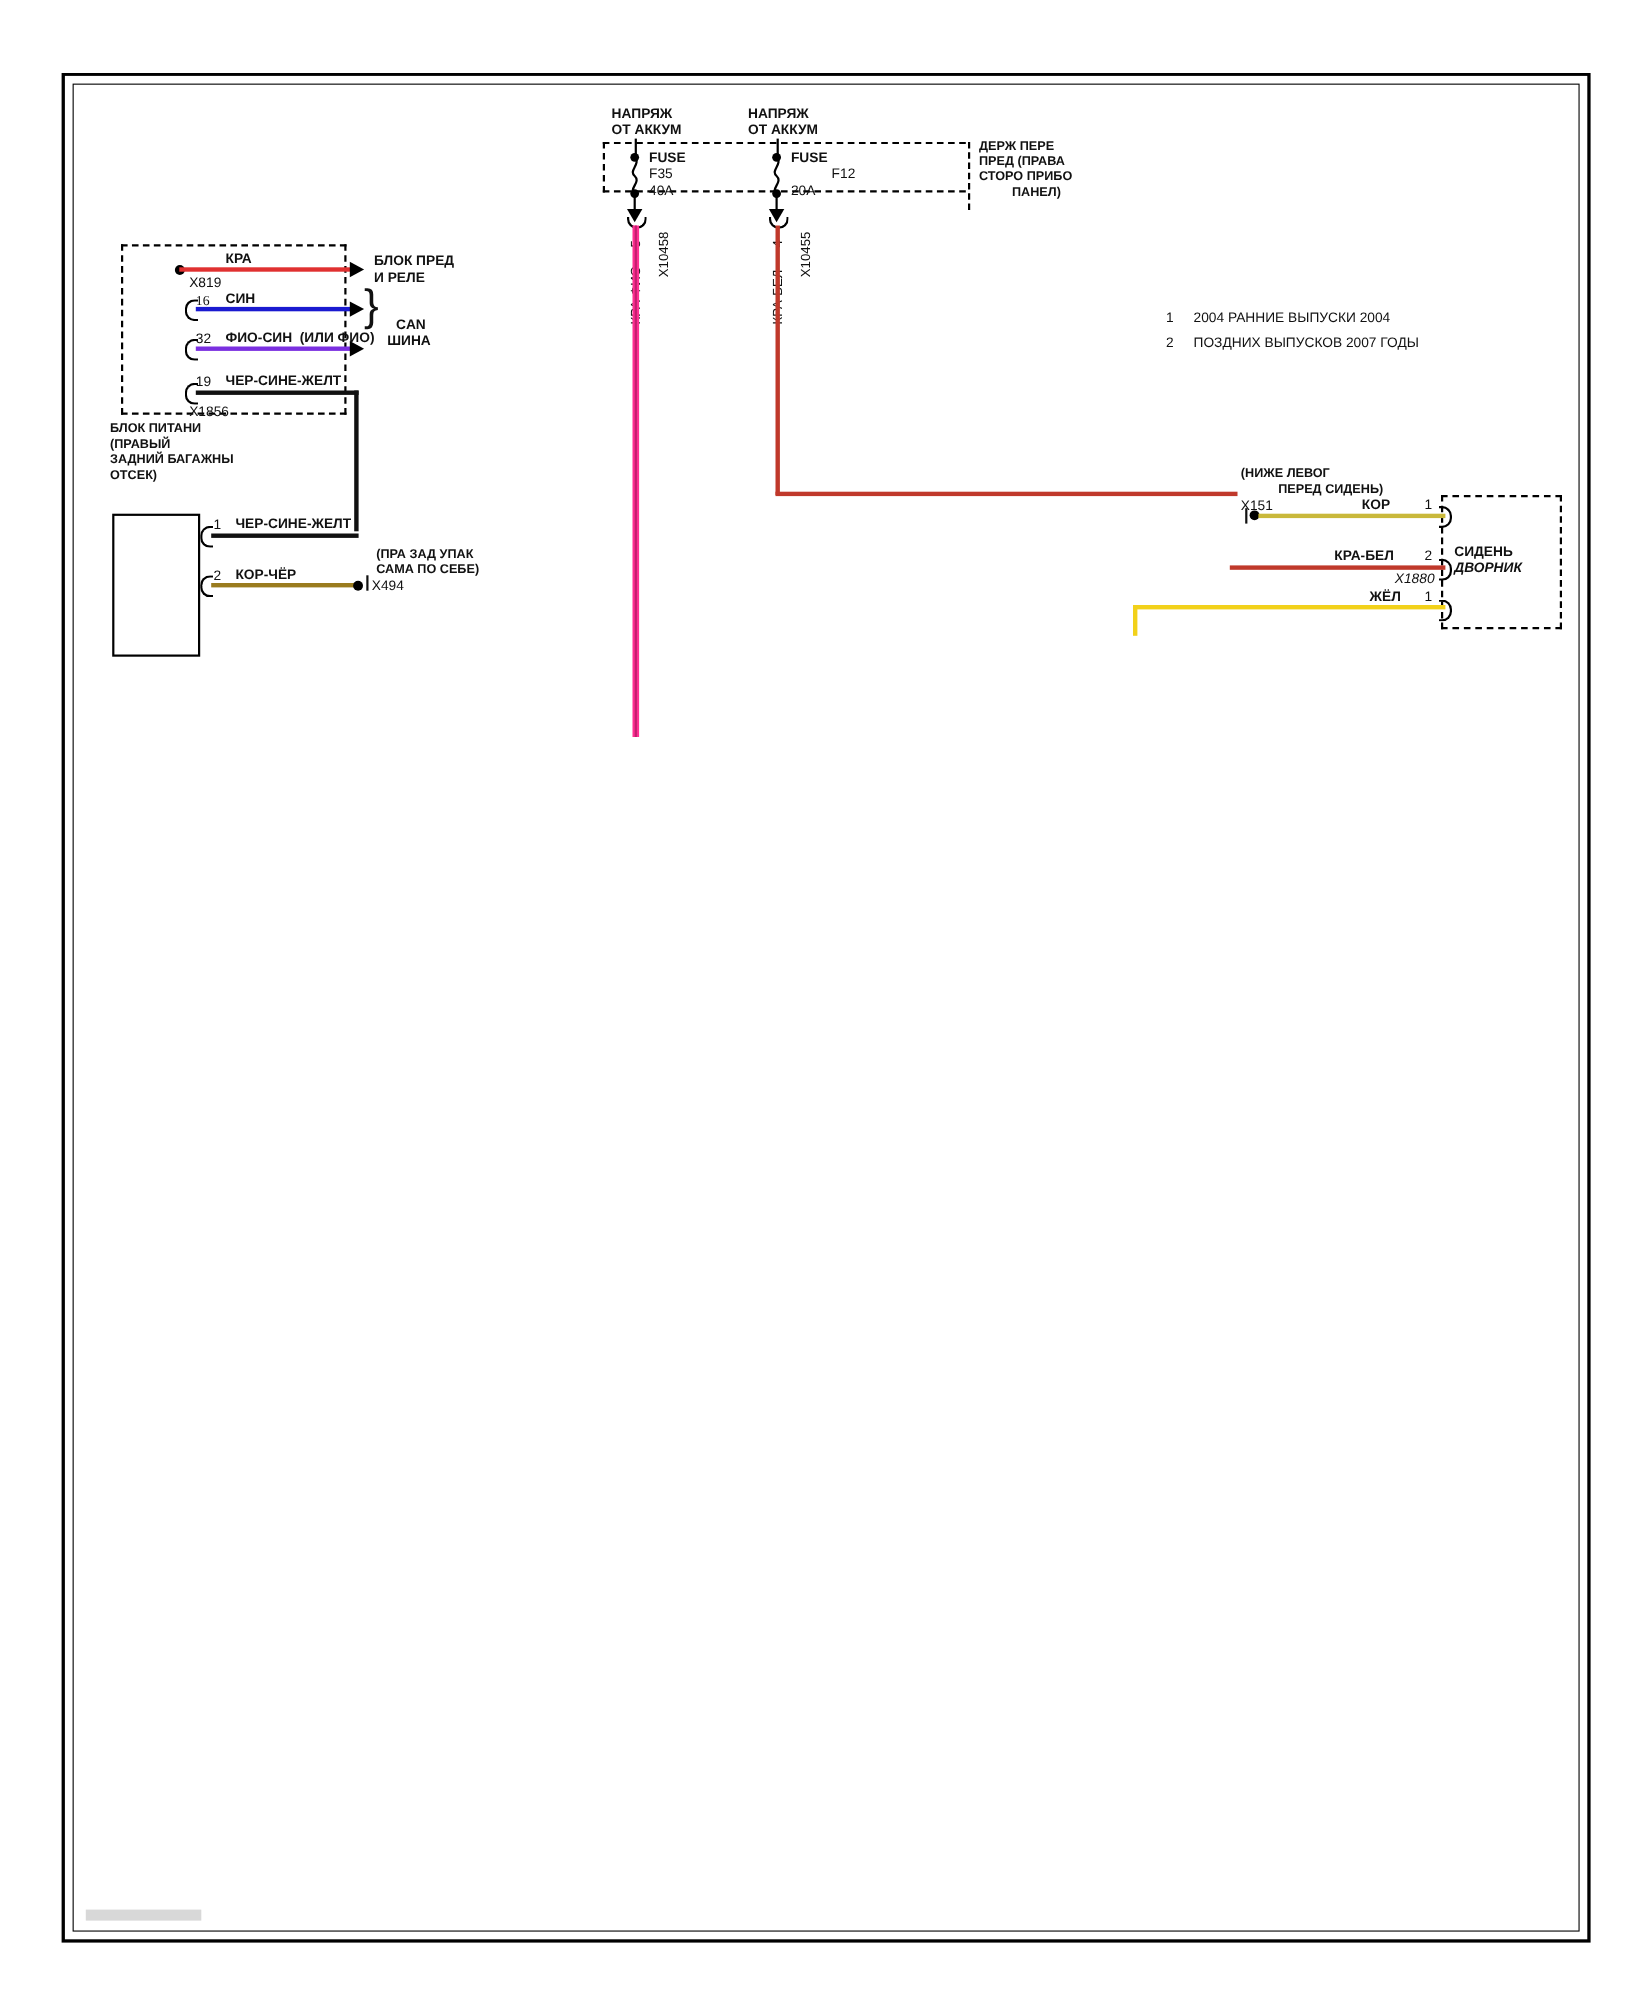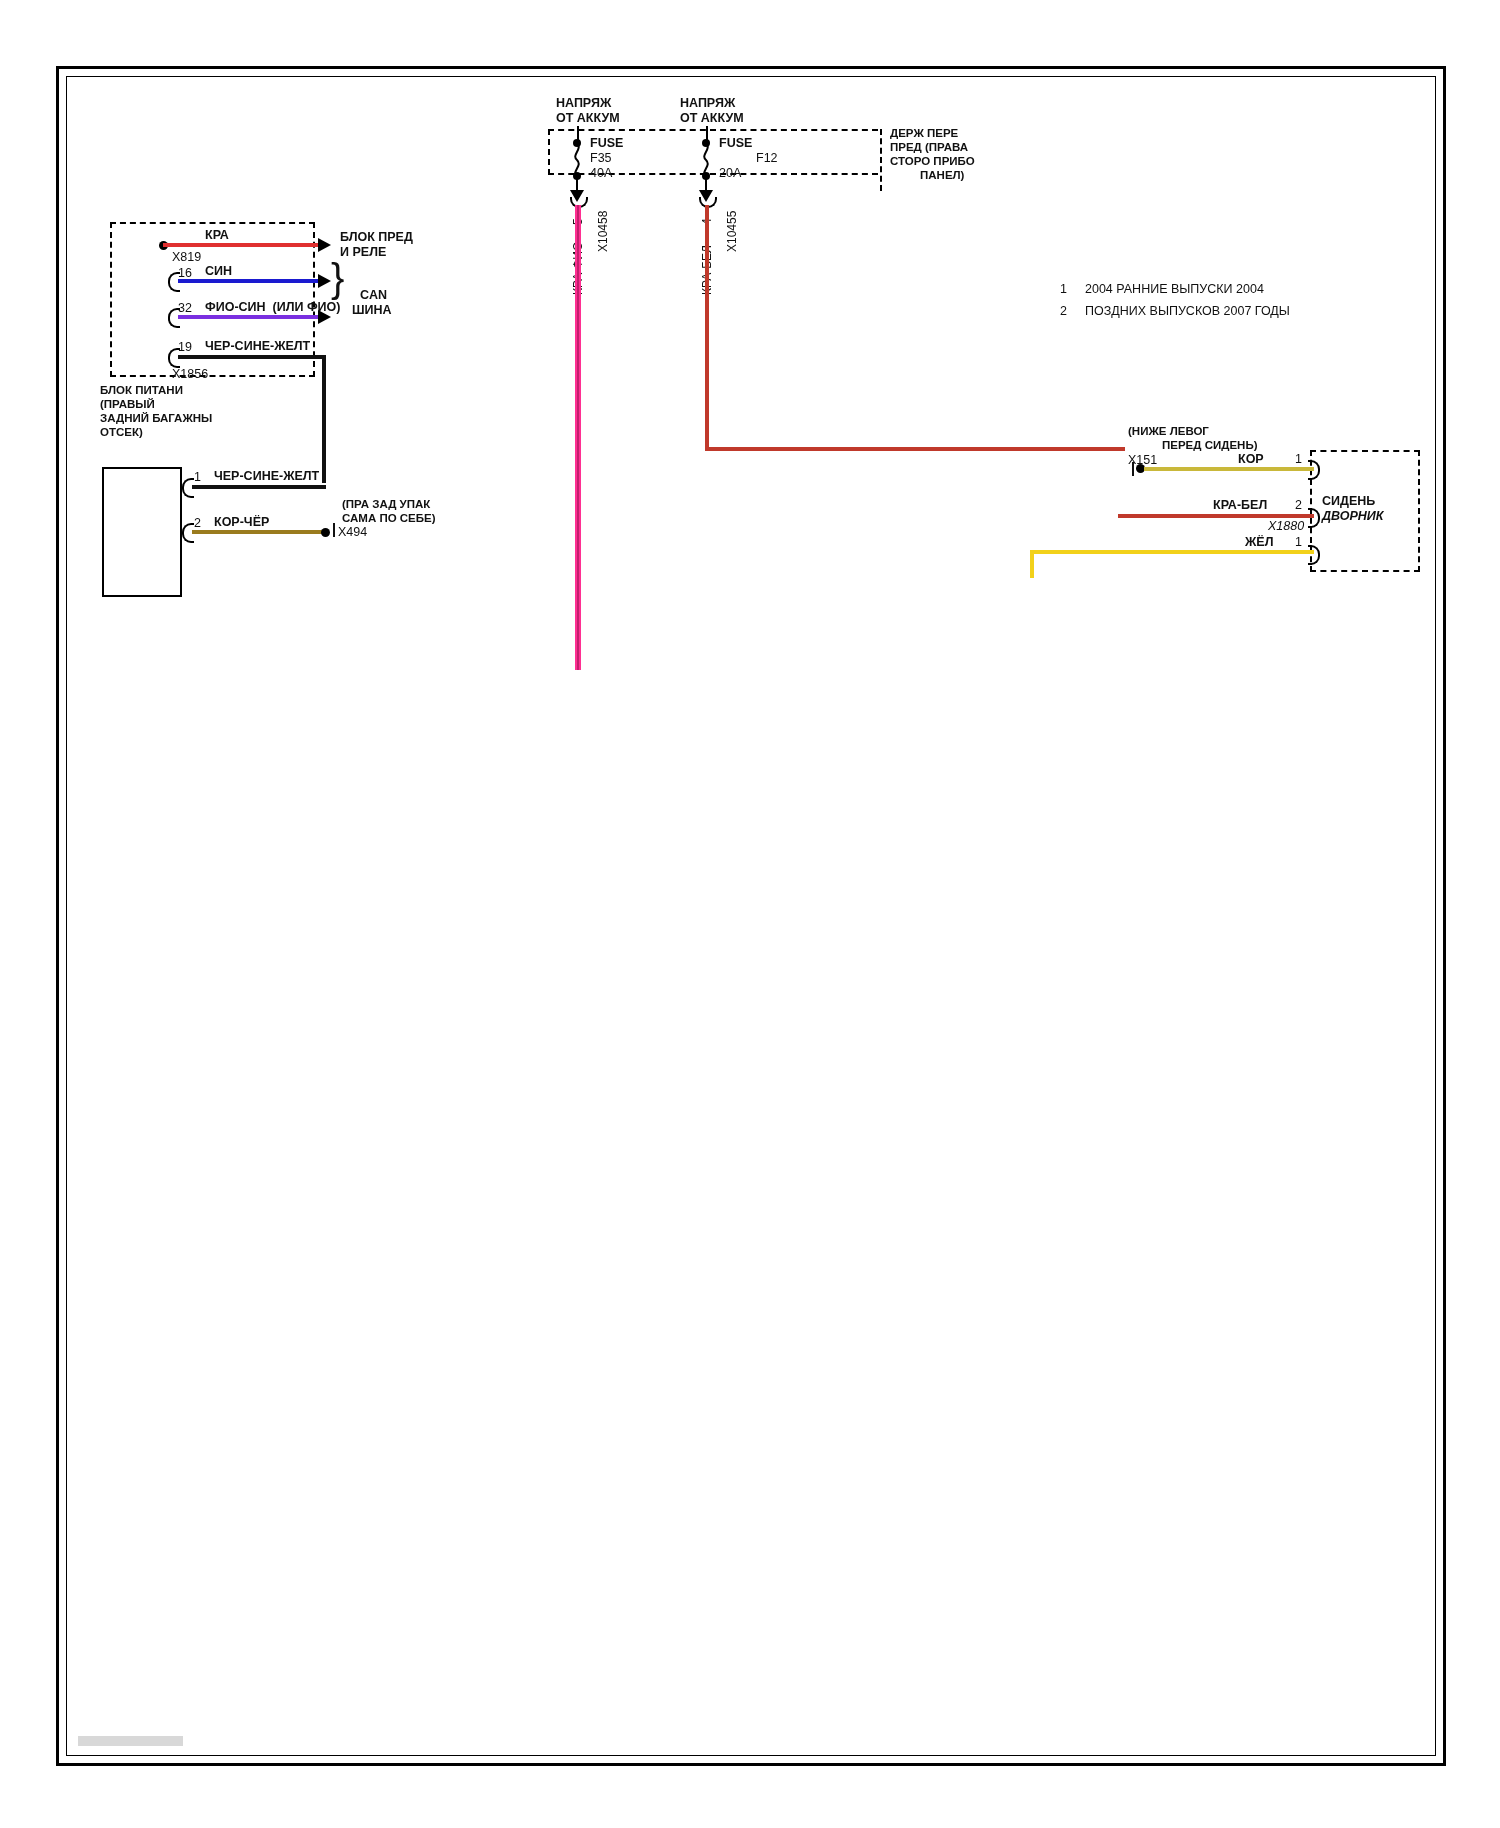--- a/index.html
+++ b/index.html
@@ -254,21 +254,21 @@
 
   <div class="node" style="left:159px;top:241px;"></div>
   <div class="txt" style="left:172px;top:250px;">X819</div>
   <div class="txt b" style="left:205px;top:228px;">КРА</div>
   <div class="wire h" style="left:163px;top:243px;width:156px;height:4px;background:#e03030;"></div>
   <div class="arrow" style="left:318px;top:238px;"></div>
   <div class="txt b" style="left:340px;top:230px;">БЛОК ПРЕД</div>
   <div class="txt b" style="left:340px;top:245px;">И РЕЛЕ</div>
 
   <div class="conn" style="left:168px;top:272px;"></div>
-  <div class="txt" style="left:178px;top:266px;">16</div>
+  <div class="txt" style="left:178px;top:266px;font-family:Liberation Serif, serif;">16</div>
   <div class="txt b" style="left:205px;top:264px;">СИН</div>
   <div class="wire h" style="left:178px;top:279px;width:141px;height:4px;background:#1a1ad0;"></div>
   <div class="arrow" style="left:318px;top:274px;"></div>
 
   <div class="conn" style="left:168px;top:308px;"></div>
   <div class="txt" style="left:178px;top:301px;">32</div>
   <div class="txt b" style="left:205px;top:300px;">ФИО-СИН  (ИЛИ ФИО)</div>
   <div class="wire h" style="left:178px;top:315px;width:141px;height:4px;background:#7a2fe0;"></div>
   <div class="arrow" style="left:318px;top:310px;"></div>
 

